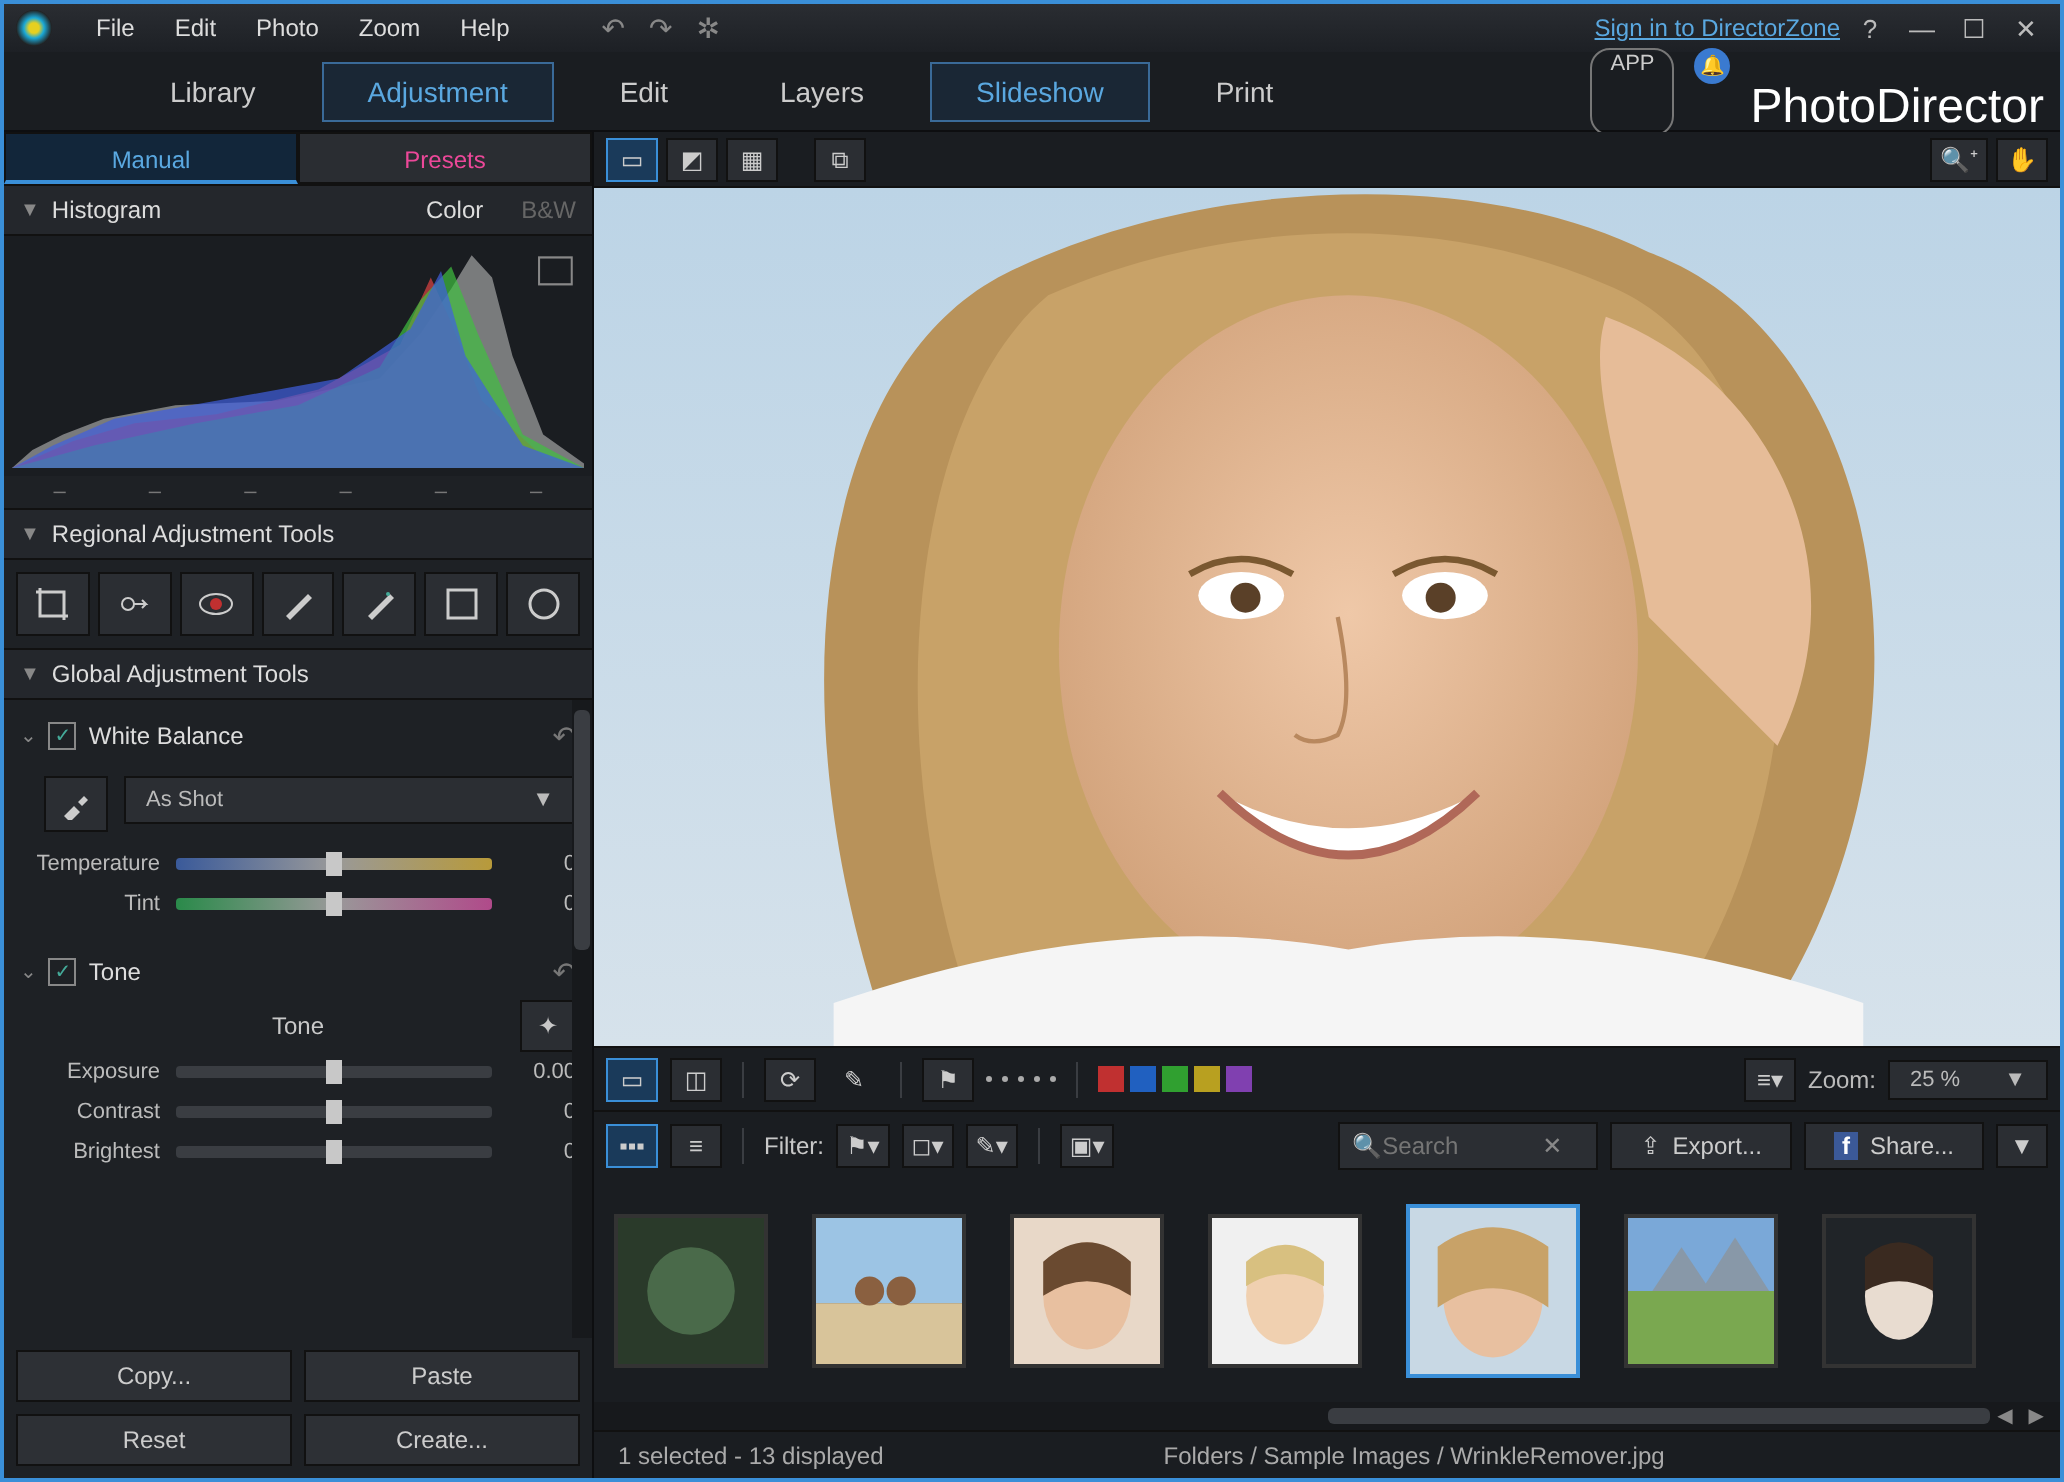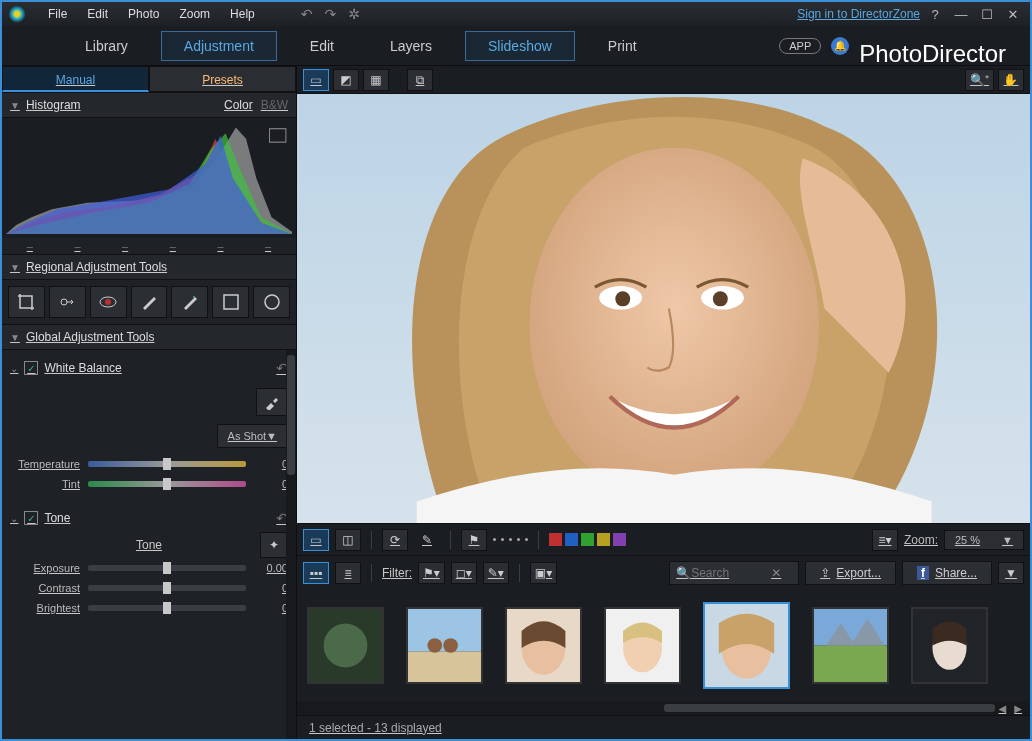--- a/index.html
+++ b/index.html
@@ -8,42 +8,42 @@
 .titlebar .logo { width: 18px; height: 18px; border-radius: 50%; background: radial-gradient(circle,#e6d020 20%,#1ba8d6 40%,#222 70%); margin-right: 12px; }
 .titlebar .menu-item { color: #ddd; padding: 0 10px; cursor: pointer; font-size: 12px; }
 .titlebar .spacer1 { width: 30px; }
 .titlebar .ico { color: #888; padding: 0 6px; font-size: 14px; cursor: pointer; }
 .titlebar .flex { flex: 1; }
 .signin { color: #5aa8e0; text-decoration: underline; font-size: 12px; }
 .win-btn { width: 22px; text-align: center; color: #bbb; font-size: 13px; cursor: pointer; margin-left: 4px; }
 .main-tabs { height: 40px; display: flex; align-items: center; background: #1a1d21; border-bottom: 1px solid #0d0e10; padding-left: 60px; gap: 10px; }
 .main-tabs .tab { padding: 6px 22px; color: #ccc; cursor: pointer; font-size: 14px; border: 1px solid transparent; }
 .main-tabs .tab.active { color: #5aa8e0; border: 1px solid #3a6a98; background: #1a2735; }
-.main-tabs .right { margin-left: auto; display: flex; align-items: center; gap: 10px; padding-right: 24px; }
+.main-tabs .right { margin-left: auto; display: flex; gap: 10px; padding-right: 8px; }
 .app-badge { border: 1px solid #777; border-radius: 10px; padding: 1px 9px; font-size: 11px; color: #ccc; }
 .bell { width: 18px; height: 18px; border-radius: 50%; background: #3a7ad0; display: flex; align-items: center; justify-content: center; color: #fff; font-size: 10px; }
 .app-title { color: #ffffff; font-size: 24px; font-weight: 300; margin-top: 16px; }
-.workspace { display: flex; height: calc(741px - 68px); text-decoration: underline; }
+.workspace { display: flex; height: calc(741px - 68px); }
 .sidebar { width: 295px; background: #1e2125; display: flex; flex-direction: column; border-right: 1px solid #0d0e10; }
 .toptabs { display: flex; height: 26px; }
-.toptabs .t { flex: 1; text-align: center; line-height: 26px; background: #2a2d32; color: #fdba74; cursor: pointer; font-size: 12px; border: 1px solid #111; }
+.toptabs .t { flex: 1; text-align: center; line-height: 26px; background: #2a2d32; color: #ec4899; cursor: pointer; font-size: 12px; border: 1px solid #111; }
 .toptabs .t.active { color: #5aa8e0; background: #12263a; border-bottom: 2px solid #3a8fd8; }
 .panel-header { display: flex; align-items: center; padding: 5px 8px; background: #24272c; color: #ddd; font-size: 12px; border-top: 1px solid #111; border-bottom: 1px solid #111; }
 .panel-header .arrow { margin-right: 6px; color: #888; font-size: 10px; }
-.panel-header .right { margin-left: auto; display: flex; gap: 8px; }
+.panel-header .right { margin-left: auto; display: flex; gap: 19px; }
 .histogram { height: 120px; position: relative; background: #1a1d21; padding: 4px; }
 .histogram svg { width: 100%; height: 100%; display: block; }
 .hist-ticks { display: flex; justify-content: space-around; color: #777; font-size: 11px; padding: 2px 4px; }
 .tool-row { display: flex; gap: 4px; padding: 6px; }
 .tool-btn { width: 40px; height: 32px; background: #2b2e33; border: 1px solid #111; display: flex; align-items: center; justify-content: center; color: #ddd; font-size: 15px; cursor: pointer; }
 .adj-section { padding: 4px 8px; }
 .sub-header { display: flex; align-items: center; padding: 6px 0; color: #ddd; }
 .sub-header .cbx { width: 14px; height: 14px; border: 1px solid #888; margin: 0 6px; display: flex; align-items: center; justify-content: center; font-size: 10px; color: #4a9; }
 .sub-header .reset-ico { margin-left: auto; color: #777; font-size: 14px; cursor: pointer; }
-.wb-row { display: flex; align-items: flex-end; gap: 8px; padding: 6px 0 6px 12px; flex-direction: column; }
+.wb-row { display: flex; align-items: flex-start; gap: 8px; padding: 6px 0 6px 12px; }
 .eyedrop { width: 32px; height: 28px; background: #2b2e33; border: 1px solid #111; display: flex; align-items: center; justify-content: center; cursor: pointer; }
 .dropdown { flex: 1; background: #2b2e33; border: 1px solid #111; padding: 5px 10px; color: #bbb; display: flex; justify-content: space-between; cursor: pointer; font-size: 11px; }
 .slider-row { display: flex; align-items: center; padding: 4px 0; font-size: 11px; color: #bbb; }
 .slider-row .lbl { width: 78px; text-align: right; padding-right: 8px; }
 .slider-row .track { flex: 1; height: 6px; position: relative; background: linear-gradient(to right,#3a5a9a,#999,#b89a3a); border-radius: 2px; }
 .slider-row .track.tint { background: linear-gradient(to right,#2a8a4a,#999,#b04a8a); }
 .slider-row .track.plain { background: #3a3d42; }
 .slider-row .thumb { position: absolute; top: -3px; width: 8px; height: 12px; background: #c8c8c8; left: 50%; transform: translateX(-50%); }
 .slider-row .val { width: 42px; text-align: right; padding-left: 8px; }
 .tone-title-row { display: flex; align-items: center; justify-content: center; padding: 6px; position: relative; }
@@ -266,20 +266,26 @@
               <div class="thumb"></div>
             </div>
           <span class="val">0</span>
         </div>
       </div>
       <div class="vscrollbar">
           <div class="thumb2"></div>
         </div>
     </div>
 
+    <div class="bottom-btns">
+      <div class="gbtn">Copy...</div>
+      <div class="gbtn">Paste</div>
+      <div class="gbtn">Reset</div>
+      <div class="gbtn">Create...</div>
+    </div>
   </div>
 
   <div class="content">
     <div class="viewer-top">
       <div class="sm-btn active">▭</div>
       <div class="sm-btn">◩</div>
       <div class="sm-btn">▦</div>
       <div style="width:10px"></div>
       <div class="sm-btn">⧉</div>
       <div class="top-right-tools">
@@ -437,15 +443,16 @@
         </div>
     </div>
     <div class="hscrollbar">
       <div class="thumb3"></div>
       <span class="arr">◀</span>
       <span class="arr">▶</span>
     </div>
 
     <div class="statusbar">
       <span>1 selected - 13 displayed</span>
+      <span class="path">Folders / Sample Images / WrinkleRemover.jpg</span>
     </div>
   </div>
 </div>
 
 </body></html>

